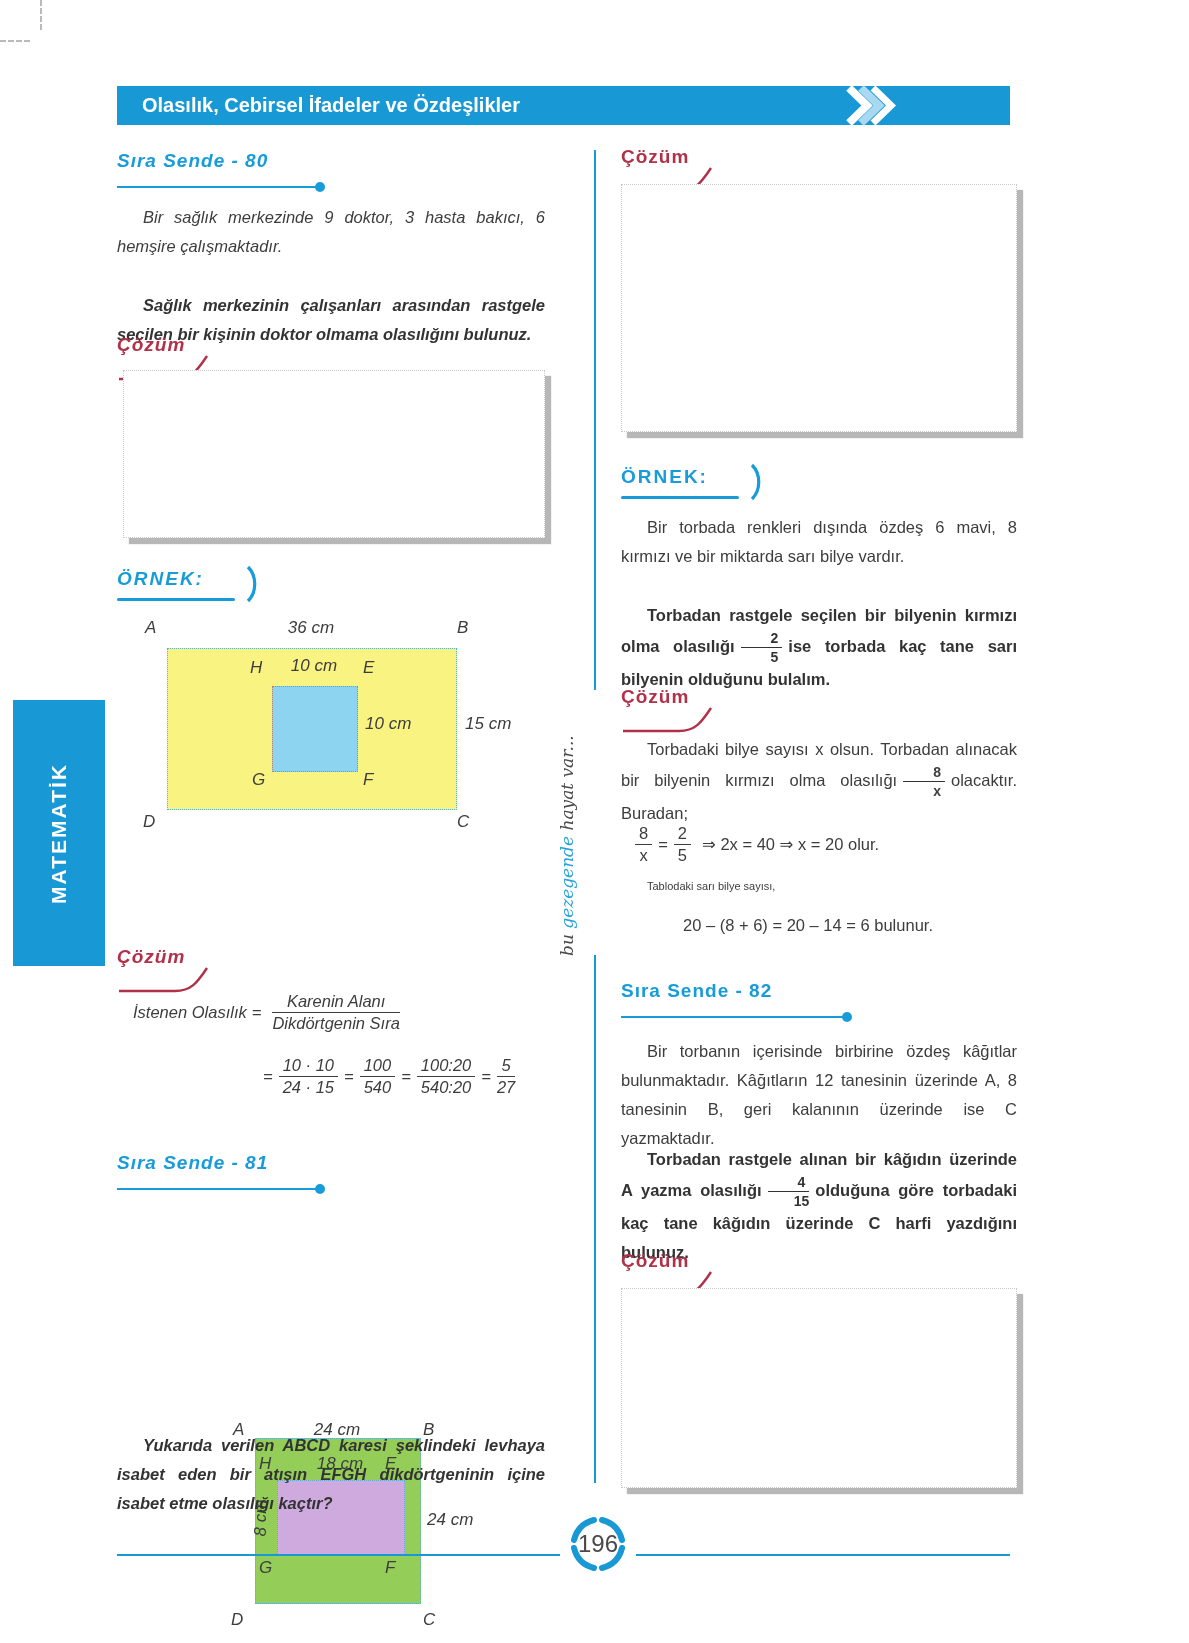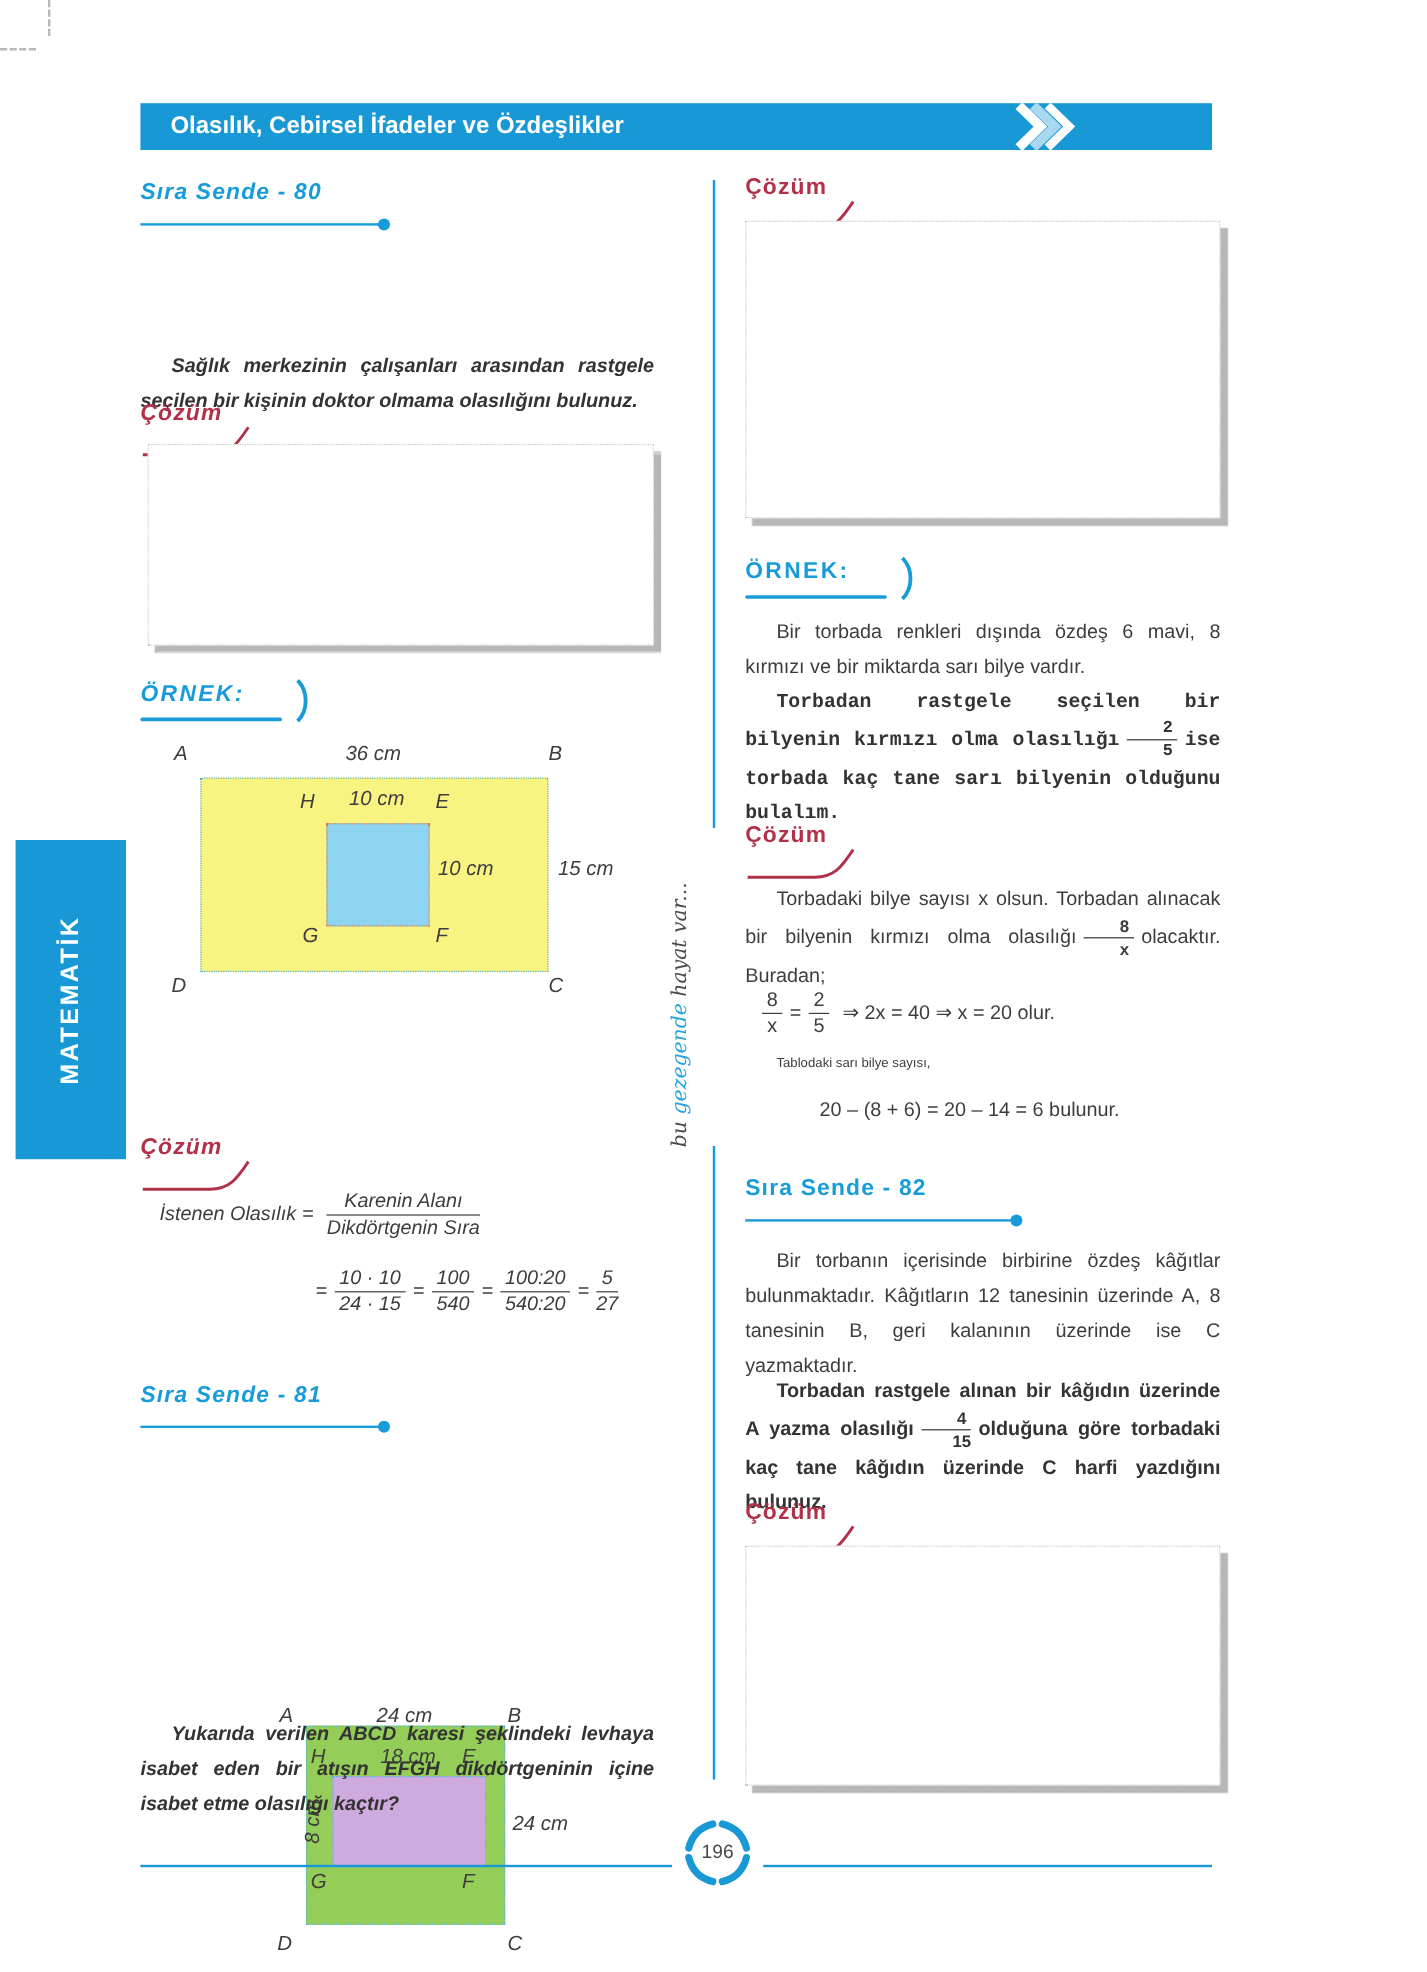--- a/index.html
+++ b/index.html
@@ -75,21 +75,21 @@
   .rect-outer1{left:50px;top:30px;width:288px;height:160px;background:#f9f382;border:1px dotted #4fb3de;}
   .rect-inner1{left:155px;top:68px;width:84px;height:84px;background:#8dd4f0;border:1px dotted #d77a4a;}
   .rect-outer2{left:138px;top:18px;width:164px;height:164px;background:#94ce58;border:1px dotted #4fb3de;}
   .rect-inner2{left:160px;top:60px;width:126px;height:74px;background:#cfaade;border:1px dotted #4fb3de;}
   .rot{transform:rotate(-90deg);transform-origin:center;}
 
   
   .foot-line{position:absolute;top:1554px;height:2px;background:#1898d5;}
   .page-num-wrap{position:absolute;left:566px;top:1512px;width:64px;height:64px;}
   .page-num-wrap .num{position:absolute;left:0;top:0;width:64px;height:64px;line-height:64px;
-       text-align:center;font-size:16px;color:#4a4a4a;}
+       text-align:center;font-size:24px;color:#4a4a4a;}
 </style>
 </head>
 <body>
 
 <div class="page">
 
   <div class="crop-v"></div>
   <div class="crop-h"></div>
 
   <div class="titlebar">
@@ -111,20 +111,21 @@
     <span><span>bu </span><span class="hl">gezegende</span><span> hayat var...</span></span>
   </div>
 
   <div class="col col-left">
 
     <div class="blk sira-title" style="top:10px;">Sıra Sende - 80</div>
     <div class="sira-underline" style="left:0;top:46px;width:205px;">
         <span class="dot"></span>
       </div>
 
+    <p class="blk p" style="top:46px;">Bir sağlık merkezinde 9 doktor, 3 hasta bakıcı, 6 hemşire çalışmaktadır.</p>
     <p class="blk p bold" style="top:112px;margin-top:39px;">Sağlık merkezinin çalışanları arasından rastgele seçilen bir kişinin doktor olmama olasılığını bulunuz.</p>
 
     <div class="blk cozum" style="top:194px;">
       <span class="cozum-text">Çözüm</span>
       <svg width="100" height="28" viewBox="0 0 100 28">
         <path d="M2,25 L58,25 C74,25 80,17 90,2" fill="none" stroke="#b13148" stroke-width="2.4"></path>
       </svg>
     </div>
 
     <div class="solbox" style="left:6px;top:230px;width:420px;height:166px;"></div>
@@ -233,21 +234,21 @@
     <div class="blk ornek" style="top:326px;">
       <span class="ornek-text">ÖRNEK:</span>
       <svg width="16" height="40" viewBox="0 0 16 40">
         <path d="M3,3 C12,12 12,28 3,37" fill="none" stroke="#189cd9" stroke-width="3.2"></path>
       </svg>
       <span class="ornek-line"></span>
     </div>
 
     <p class="blk p" style="top:356px;">Bir torbada renkleri dışında özdeş 6 mavi, 8 kırmızı ve bir miktarda sarı bilye vardır.</p>
 
-    <p class="blk p bold" style="top:413px;font-family:Liberation Mono, monospace;"><span>Torbadan rastgele seçilen bir bilyenin kırmızı olma olasılığı</span><span class="fr inline"><span class="n">2</span><span class="d">5</span></span><span>ise torbada kaç tane sarı bilyenin olduğunu bulalım.</span></p>
+    <p class="blk p bold" style="top:444px;"><span>Torbadan rastgele seçilen bir bilyenin kırmızı olma olasılığı</span><span class="fr inline"><span class="n">2</span><span class="d">5</span></span><span>ise torbada kaç tane sarı bilyenin olduğunu bulalım.</span></p>
 
     <div class="blk cozum" style="top:546px;">
       <span class="cozum-text">Çözüm</span>
       <svg width="100" height="28" viewBox="0 0 100 28">
         <path d="M2,25 L58,25 C74,25 80,17 90,2" fill="none" stroke="#b13148" stroke-width="2.4"></path>
       </svg>
     </div>
 
     <p class="blk p" style="top:578px;"><span>Torbadaki bilye sayısı x olsun. Torbadan alınacak bir bilyenin kırmızı olma olasılığı</span><span class="fr inline"><span class="n">8</span><span class="d">x</span></span><span>olacaktır. Buradan;</span></p>
 

